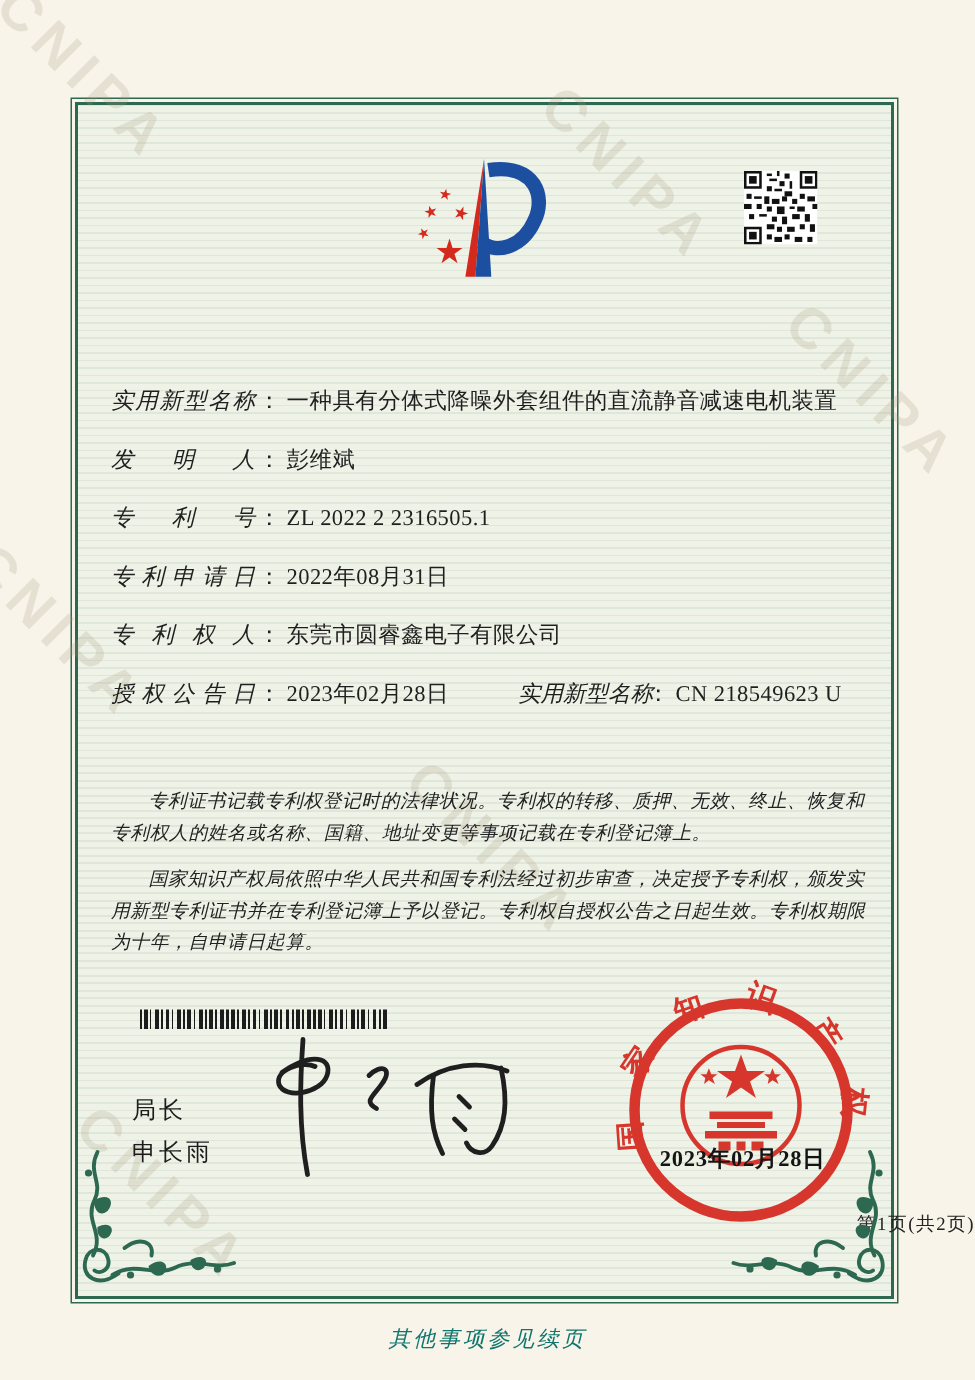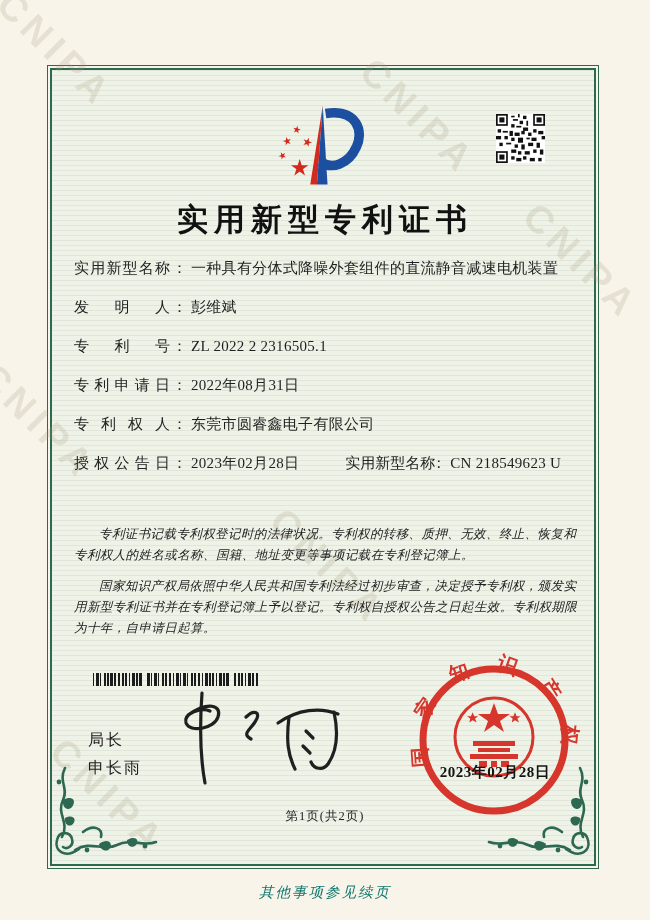--- a/index.html
+++ b/index.html
@@ -23,21 +23,21 @@
   .cert-no { position:absolute; left:74px; top:101px; font-size:13.5px; letter-spacing:1.5px; color:#222; }
 
   .logo { position:absolute; left:268px; top:100px; }
   .qr   { position:absolute; left:496px; top:114px; }
 
   .title { position:absolute; left:0; width:650px; top:199px; text-align:center;
            font-size:31px; font-weight:bold; letter-spacing:6px; color:#111; }
 
   .fields { position:absolute; left:74px; top:257px; width:510px; font-size:15px; color:#1f1f1f; }
   .frow { height:39px; line-height:22px; white-space:nowrap; }
-  .flabel { display:inline-block; width:96px; text-align:justify; text-align-last:justify; vertical-align:top; }
+  .flabel { display:inline-block; width:96px; text-align:justify; text-align-last:justify; vertical-align:top;font-style:italic; }
   .fcolon { display:inline-block; margin:0 4px 0 2px; }
   .fvalue { letter-spacing:0.3px; }
   .fpair2 { margin-left:46px; }
   .fpair2 .flabel { width:84px; }
 
   .body-text { position:absolute; left:74px; top:524px; width:506px; font-size:12.5px;
                line-height:21px; letter-spacing:0.4px; color:#222; font-style:italic; }
   .body-text p { text-indent:2em; margin-bottom:10px; }
 
   .barcode { position:absolute; left:93px; top:673px; width:165px; height:13px;
@@ -56,21 +56,21 @@
   .signature { position:absolute; left:150px; top:683px; }
 
   .seal { position:absolute; left:407px; top:653px; }
   .seal-date { position:absolute; left:424px; top:763px; width:142px; text-align:center;
                font-size:15px; font-weight:bold; color:#141414; letter-spacing:0.5px; }
 
   .ornament { position:absolute; z-index:3; }
   .ornament.left  { left:49px;  top:752px; }
   .ornament.right { left:482px; top:752px; transform:scaleX(-1); }
 
-  .page-footer { position:absolute; left:0; width:650px; top:808px; text-align:center;
+  .page-footer { position:absolute; left:0; width:650px; top:808px; text-align:right;
                  font-size:12.5px; color:#222; letter-spacing:1px; }
   .continuation { position:absolute; left:0; width:650px; top:883px; text-align:center;
                   font-size:14.5px; color:#0f766e; font-style:italic; letter-spacing:2px; }
 </style>
 </head>
 <body>
 
 <div class="sheet">
 
   <div class="wm" style="left:-18px; top:28px;">CNIPA</div>
@@ -151,21 +151,20 @@
         <rect x="22" y="21" width="2" height="2"></rect>
           <rect x="26" y="21" width="2" height="3"></rect>
         <rect x="9" y="25" width="2" height="2"></rect>
           <rect x="12" y="26" width="3" height="2"></rect>
           <rect x="16" y="25" width="2" height="2"></rect>
         <rect x="20" y="26" width="3" height="2"></rect>
           <rect x="25" y="26" width="2" height="2"></rect>
       </g>
     </svg>
 
-    <div class="title">实用新型专利证书</div>
 
     <div class="fields">
       <div class="frow">
         <span class="flabel">实用新型名称</span><span class="fcolon">：</span><span class="fvalue">一种具有分体式降噪外套组件的直流静音减速电机装置</span>
       </div>
       <div class="frow">
         <span class="flabel">发明人</span><span class="fcolon">：</span><span class="fvalue">彭维斌</span>
       </div>
       <div class="frow">
         <span class="flabel">专利号</span><span class="fcolon">：</span><span class="fvalue">ZL 2022 2 2316505.1</span>

